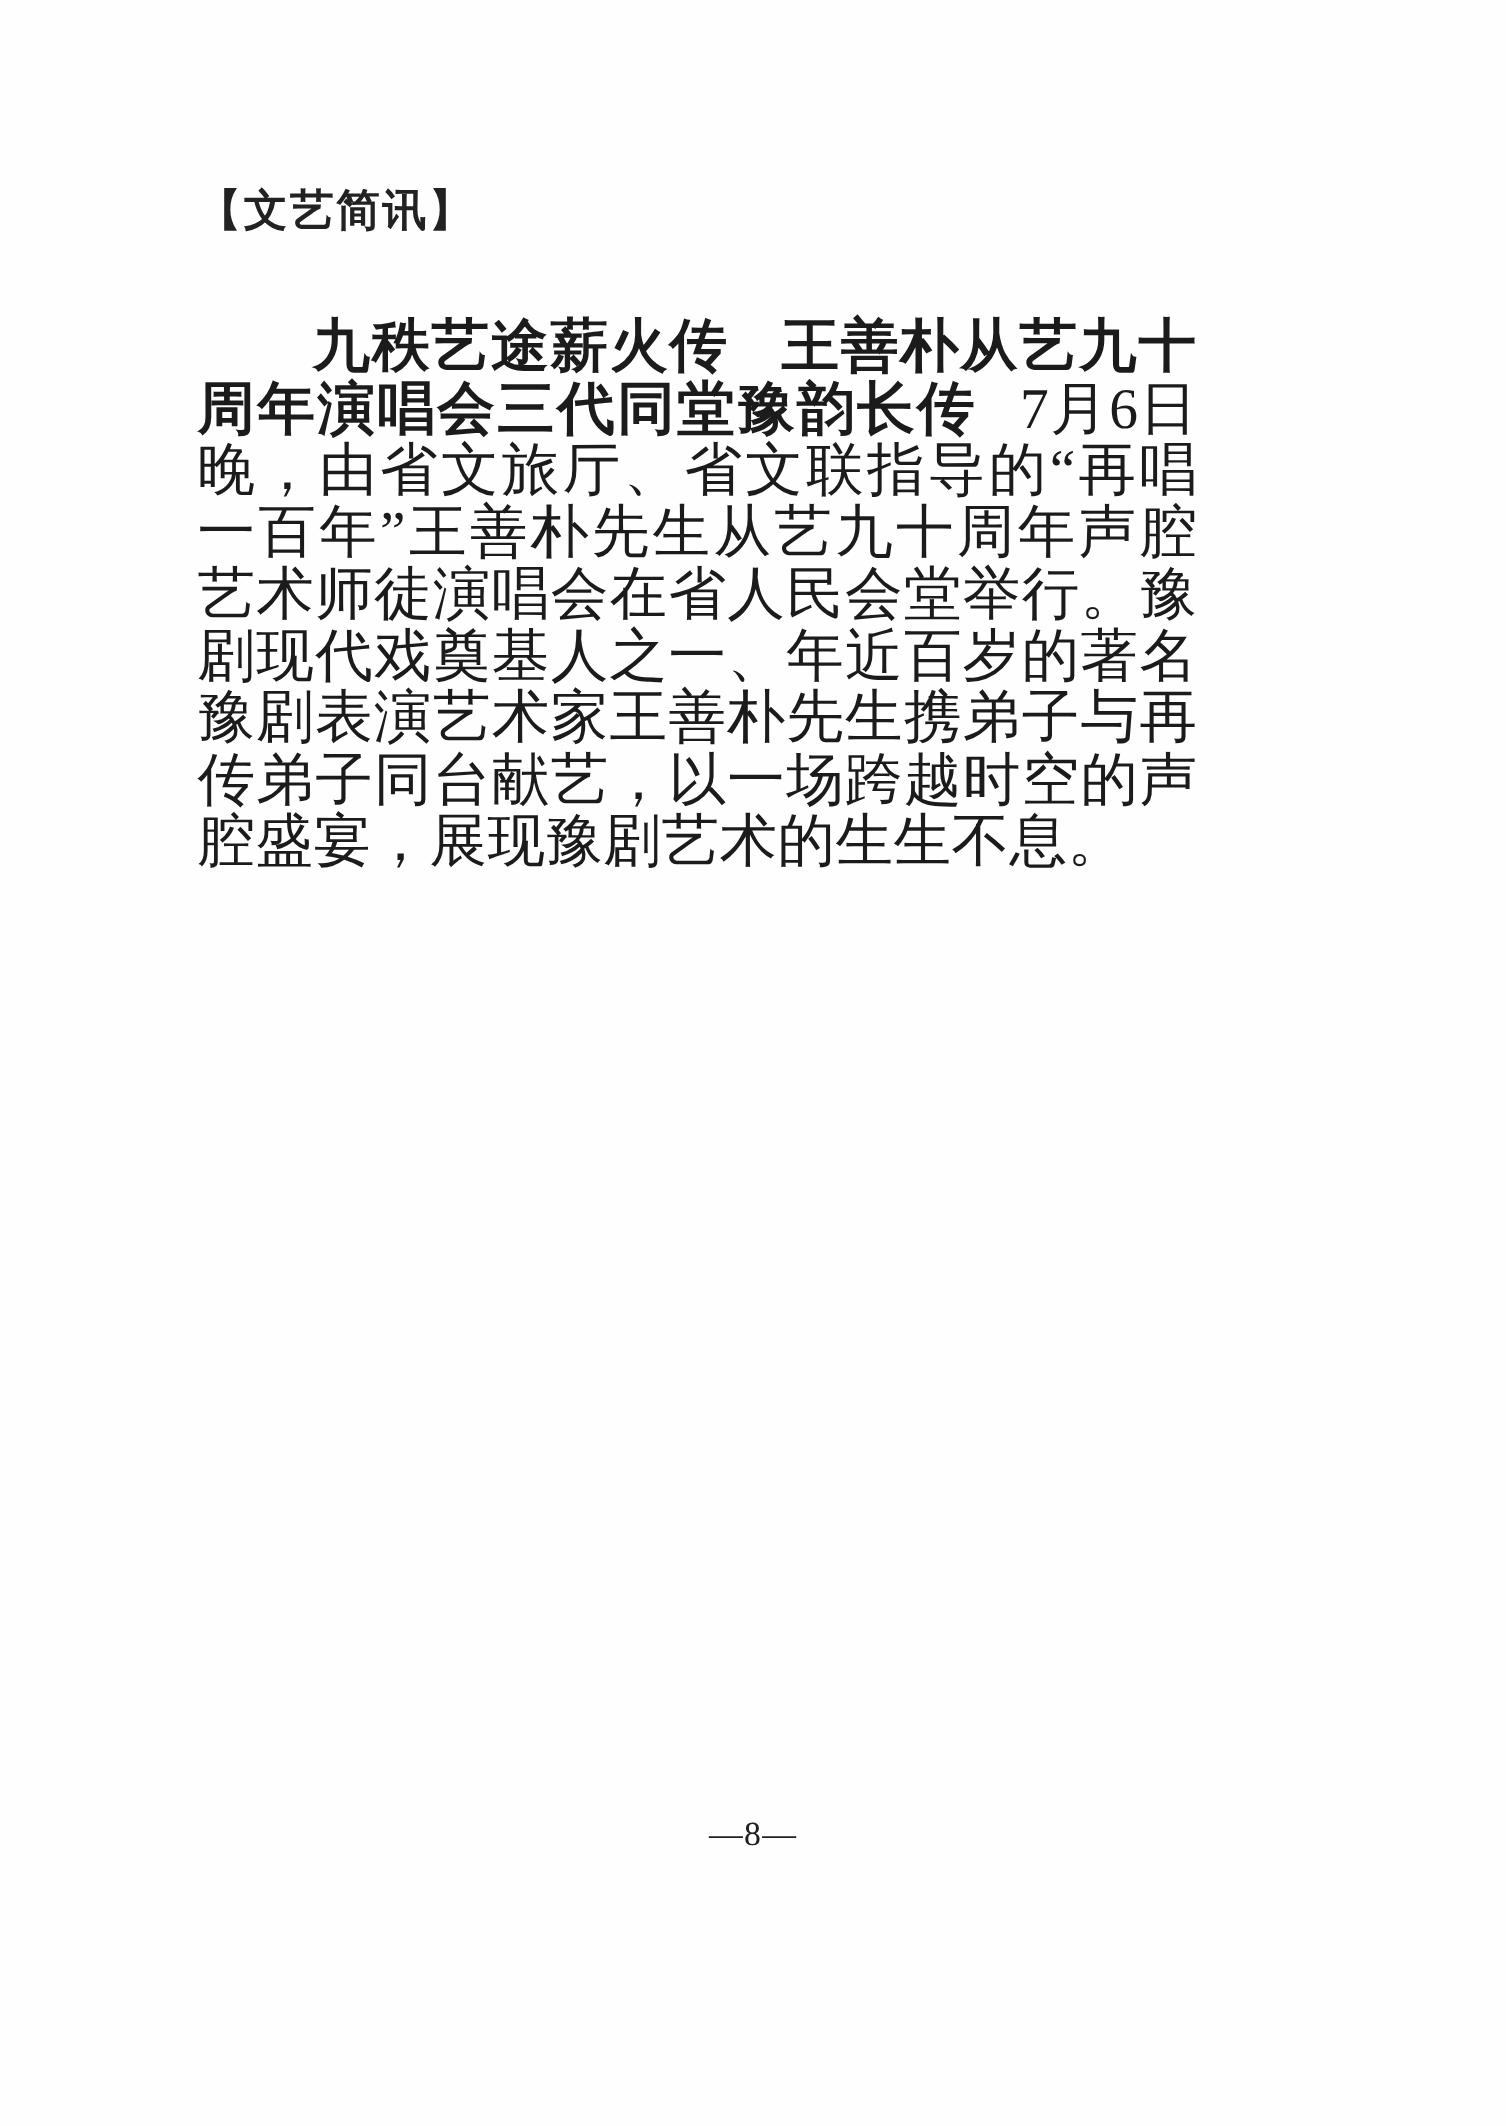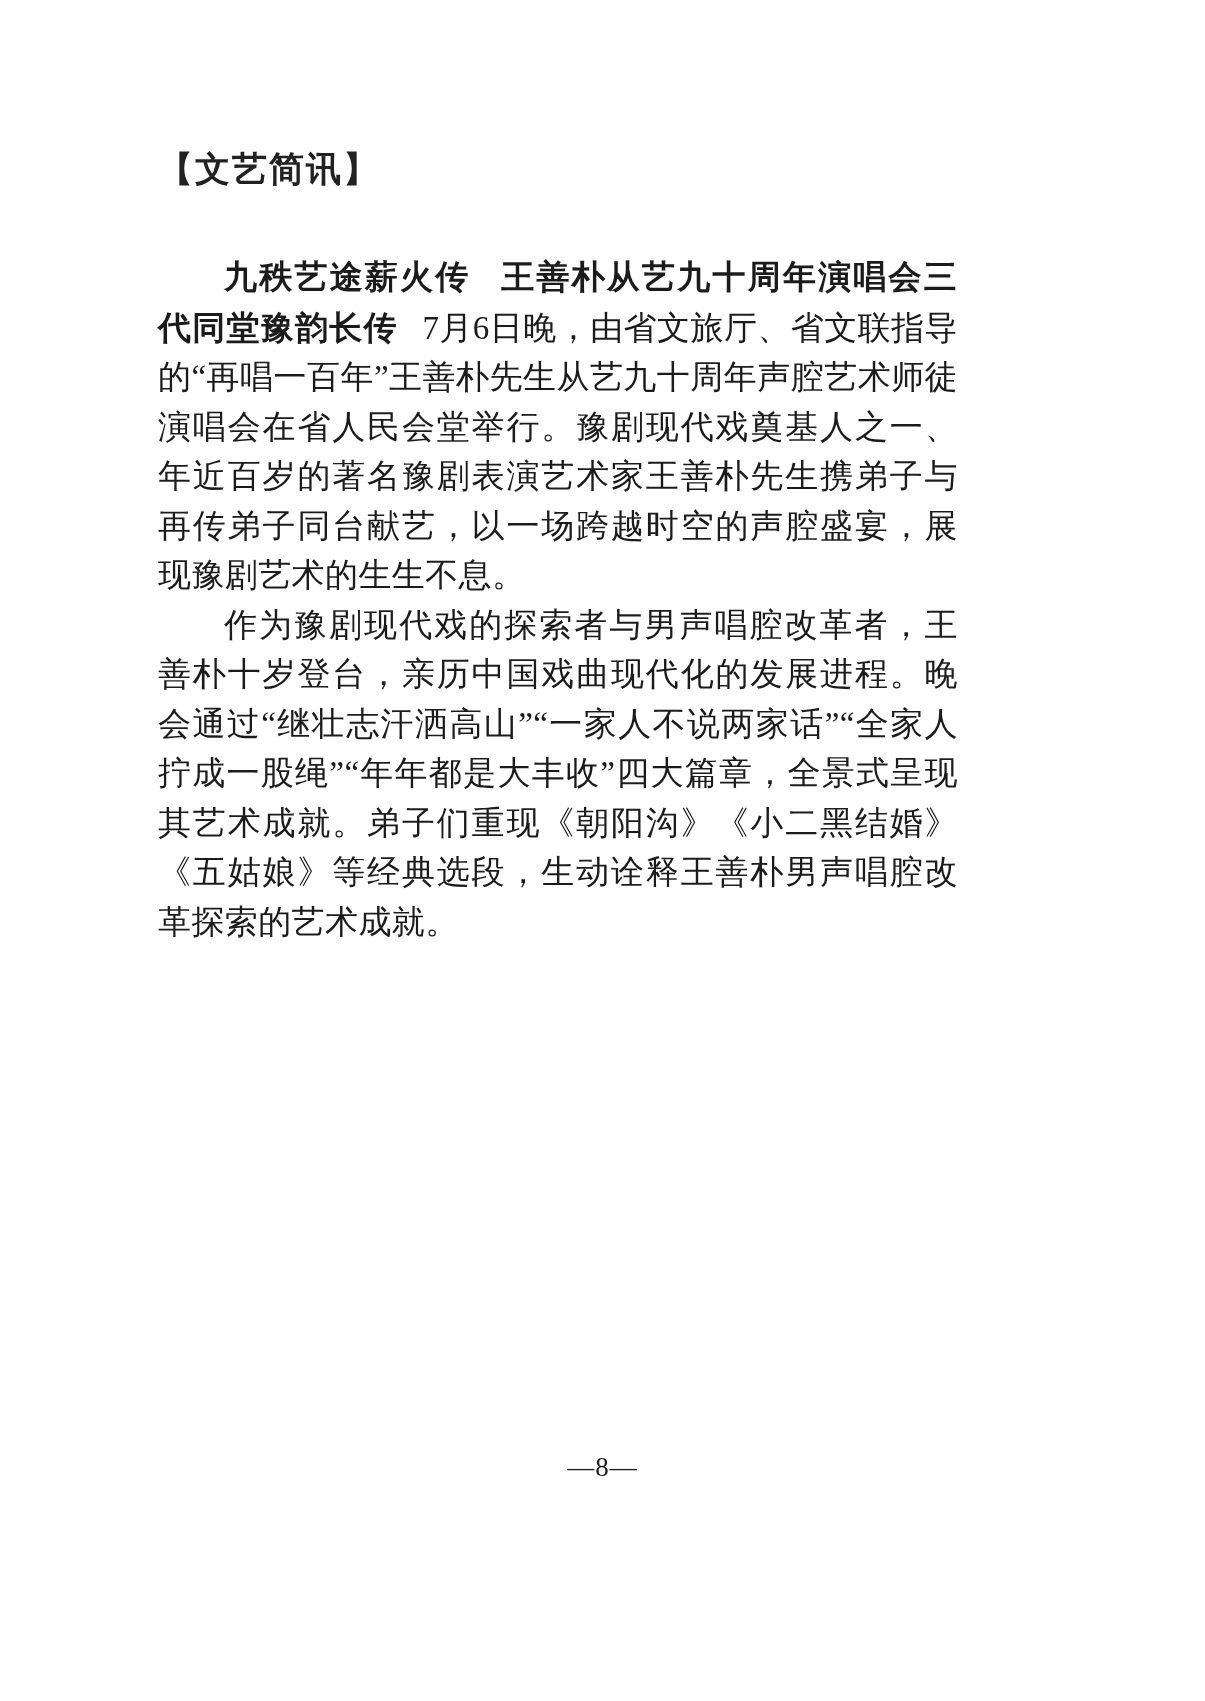--- a/index.html
+++ b/index.html
@@ -38,21 +38,21 @@
     font-size: 35px;
     letter-spacing: 2px;
     color: #222222;
     line-height: 1.2;
     margin: 0 0 62px 0;
     white-space: nowrap;
   }
 
   
   .article {
-    font-size: 33px;
+    font-size: 46px;
     line-height: 49.5px;
     text-align: justify;
     text-justify: inter-ideograph;
     color: #1b1b1b;
   }
 
   .para {
     margin: 0;
     text-indent: 2em;
     text-align: justify;
@@ -99,21 +99,20 @@
 <div class="page">
 
   <div class="content">
 
     <div class="section-header">【文艺简讯】</div>
 
     <div class="article">
 
       <p class="para"><span class="headline">九秩艺途薪火传</span><span class="headline-gap"></span><span class="headline">王善朴从艺九十周年演唱会三代同堂豫韵长传</span><span class="lede-gap"></span><span>7月6日晚，由省文旅厅、省文联指导的“再唱一百年”王善朴先生从艺九十周年声腔艺术师徒演唱会在省人民会堂举行。豫剧现代戏奠基人之一、年近百岁的著名豫剧表演艺术家王善朴先生携弟子与再传弟子同台献艺，以一场跨越时空的声腔盛宴，展现豫剧艺术的生生不息。</span></p>
 
-      <p class="para">作为豫剧现代戏的探索者与男声唱腔改革者，王善朴十岁登台，亲历中国戏曲现代化的发展进程。晚会通过“继壮志汗洒高山”“一家人不说两家话”“全家人拧成一股绳”“年年都是大丰收”四大篇章，全景式呈现其艺术成就。弟子们重现《朝阳沟》《小二黑结婚》《五姑娘》等经典选段，生动诠释王善朴男声唱腔改革探索的艺术成就。</p>
 
 
     </div>
   </div>
 
   <div class="page-footer">—8—</div>
 
 </div>
 
 </body></html>

